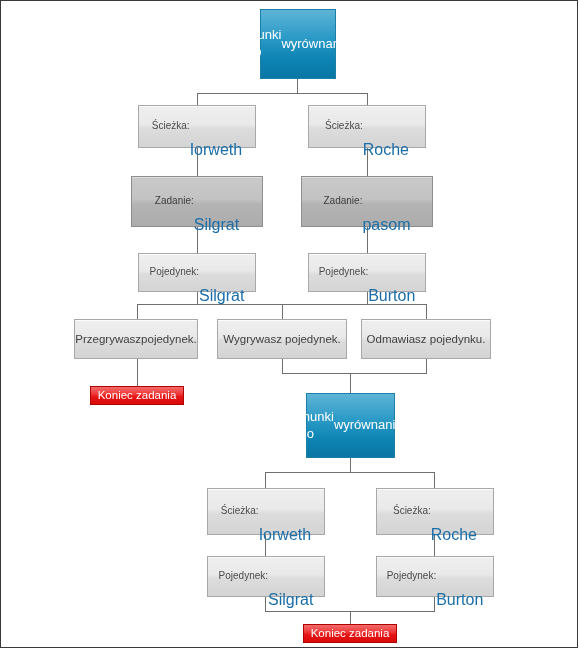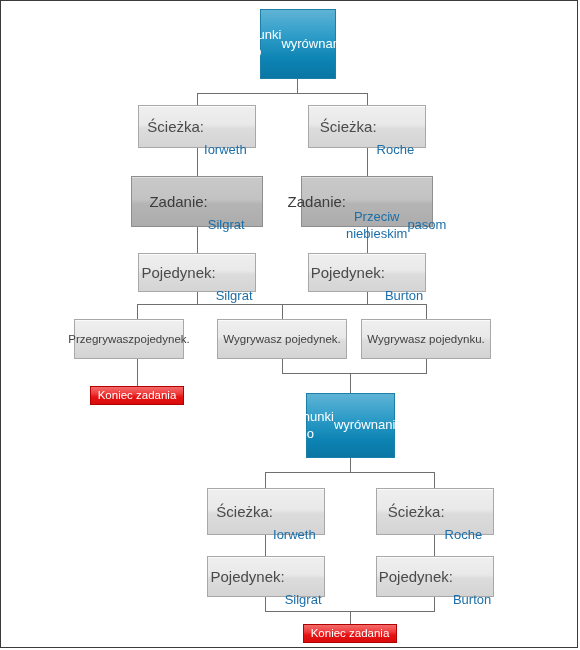--- a/index.html
+++ b/index.html
@@ -66,26 +66,26 @@
     color: #ffffff;
   }
   
   .node.red {
     background: linear-gradient(to bottom, #f46a6a 0%, #ef3b3b 40%, #e61414 58%, #d90b0b 100%);
     border: 1px solid #b00000;
     color: #ffffff;
   }
 
   .node-caption {
-    font-size: 15px;
+    font-size: 10px;
     color: #4a4a4a;
   }
   .node.darkgray .node-caption { color: #3c3c3c; }
   .node-value {
-    font-size: 13px;
+    font-size: 16px;
     color: #1b6ea8;
     margin-top: 48px;
   }
   .node.darkgray .node-value { color: #1b6ea8; }
   .node-plain {
     font-size: 11.5px;
     color: #3f3f3f;
   }
   .node.blue .node-title {
     font-size: 13px;
@@ -156,45 +156,44 @@
       <div class="node-value">Roche</div>
     </div>
 
     <div class="node darkgray" style="left:130px; top:175px; width:132px; height:51px;">
       <div class="node-caption">Zadanie:</div>
       <div class="node-value">Silgrat</div>
     </div>
 
     <div class="node darkgray" style="left:300px; top:175px; width:132px; height:51px;">
       <div class="node-caption">Zadanie:</div>
-      <div class="node-value">Przeciw niebieskim</div>
       <div class="node-value">pasom</div>
     </div>
 
     <div class="node gray" style="left:137px; top:252px; width:118px; height:39px;">
       <div class="node-caption">Pojedynek:</div>
       <div class="node-value">Silgrat</div>
     </div>
 
     <div class="node gray" style="left:307px; top:252px; width:118px; height:39px;">
       <div class="node-caption">Pojedynek:</div>
       <div class="node-value">Burton</div>
     </div>
 
-    <div class="node gray" style="left:73px; top:318px; width:110px; height:40px;">
+    <div class="node gray" style="left:73px; top:318px; width:124px; height:40px;">
       <div class="node-plain">Przegrywasz</div>
       <div class="node-plain">pojedynek.</div>
     </div>
 
     <div class="node gray" style="left:216px; top:318px; width:130px; height:40px;">
       <div class="node-plain">Wygrywasz pojedynek.</div>
     </div>
 
     <div class="node gray" style="left:360px; top:318px; width:130px; height:40px;">
-      <div class="node-plain">Wygrywasz pojedynku.</div>
+      <div class="node-plain">Odmawiasz pojedynku.</div>
     </div>
 
     <div class="node red" style="left:89px; top:385px; width:94px; height:19px;">
       <div class="node-title">Koniec zadania</div>
     </div>
 
     <div class="node blue" style="left:305px; top:392px; width:89px; height:65px;">
       <div class="node-title">Rachunki do</div>
       <div class="node-title">wyrównania</div>
       <div class="node-title">Akt 3</div>

